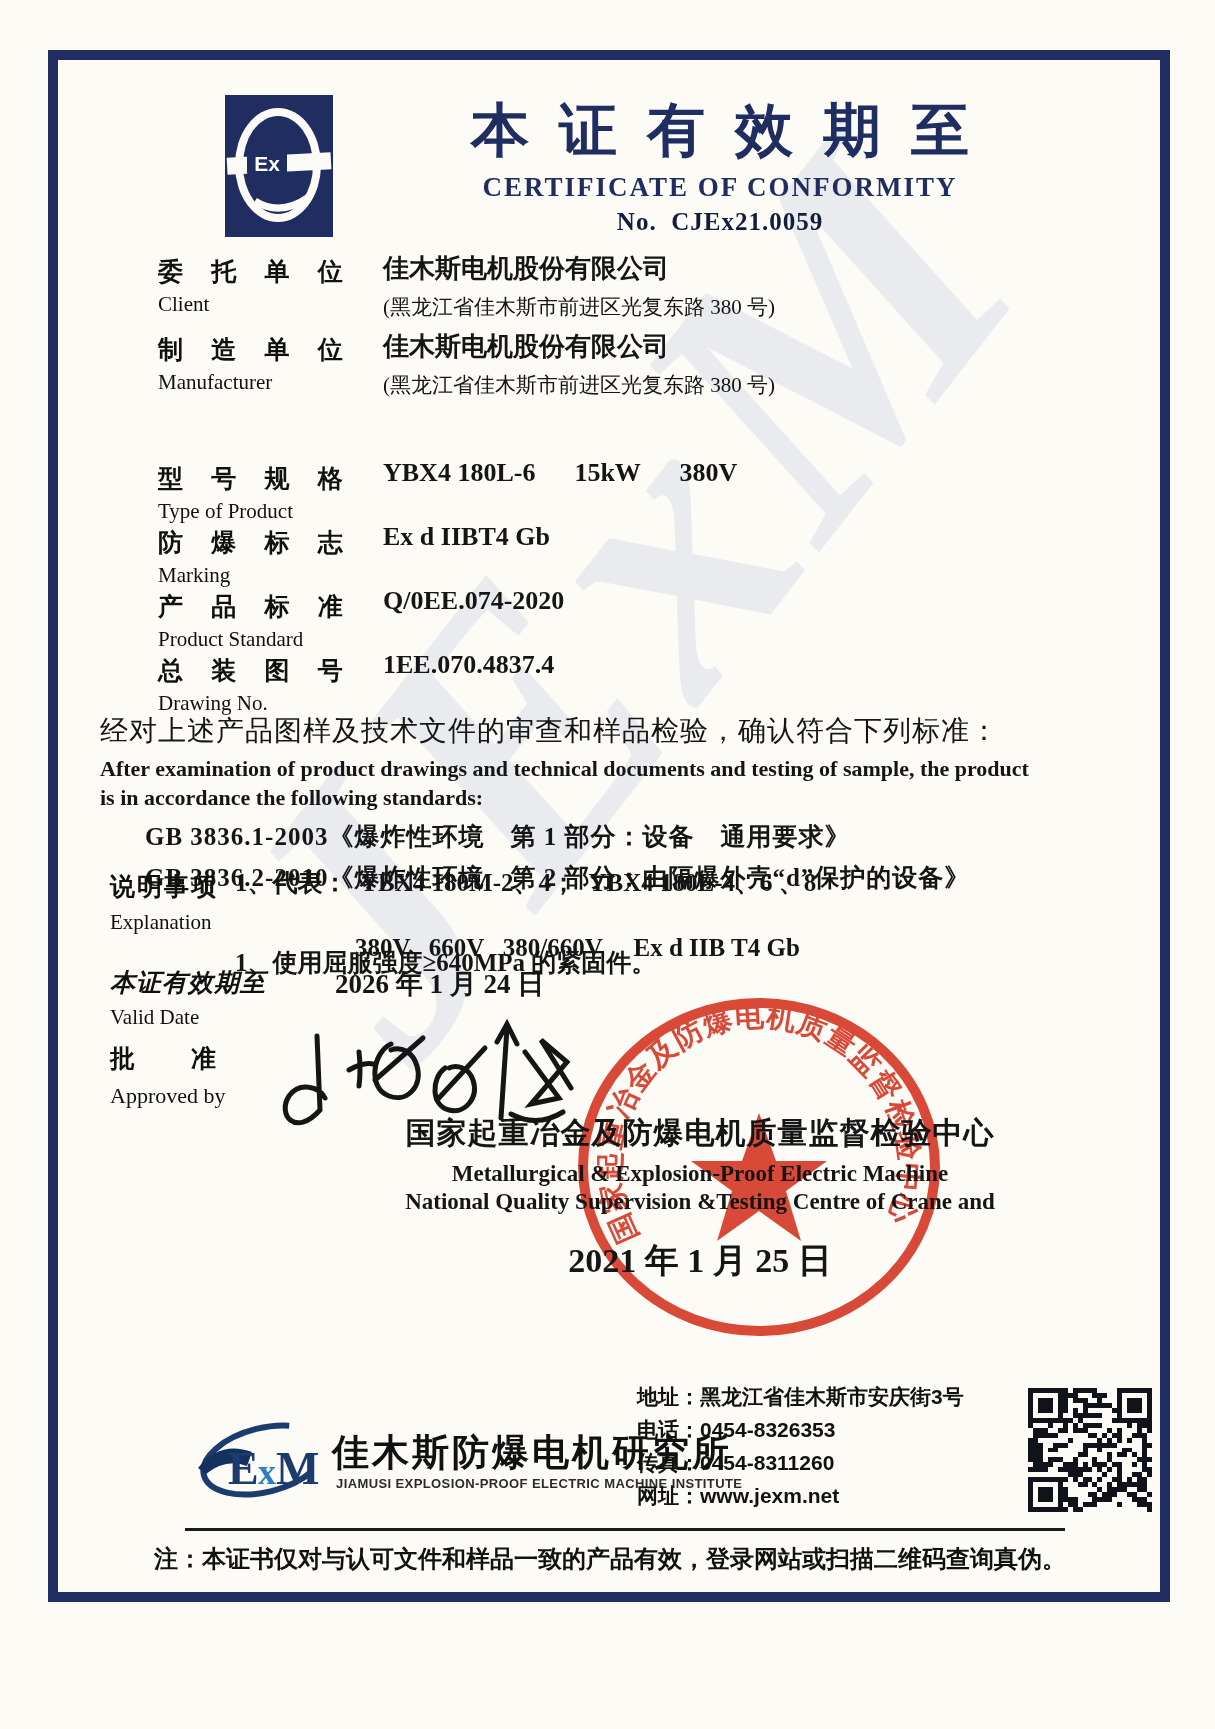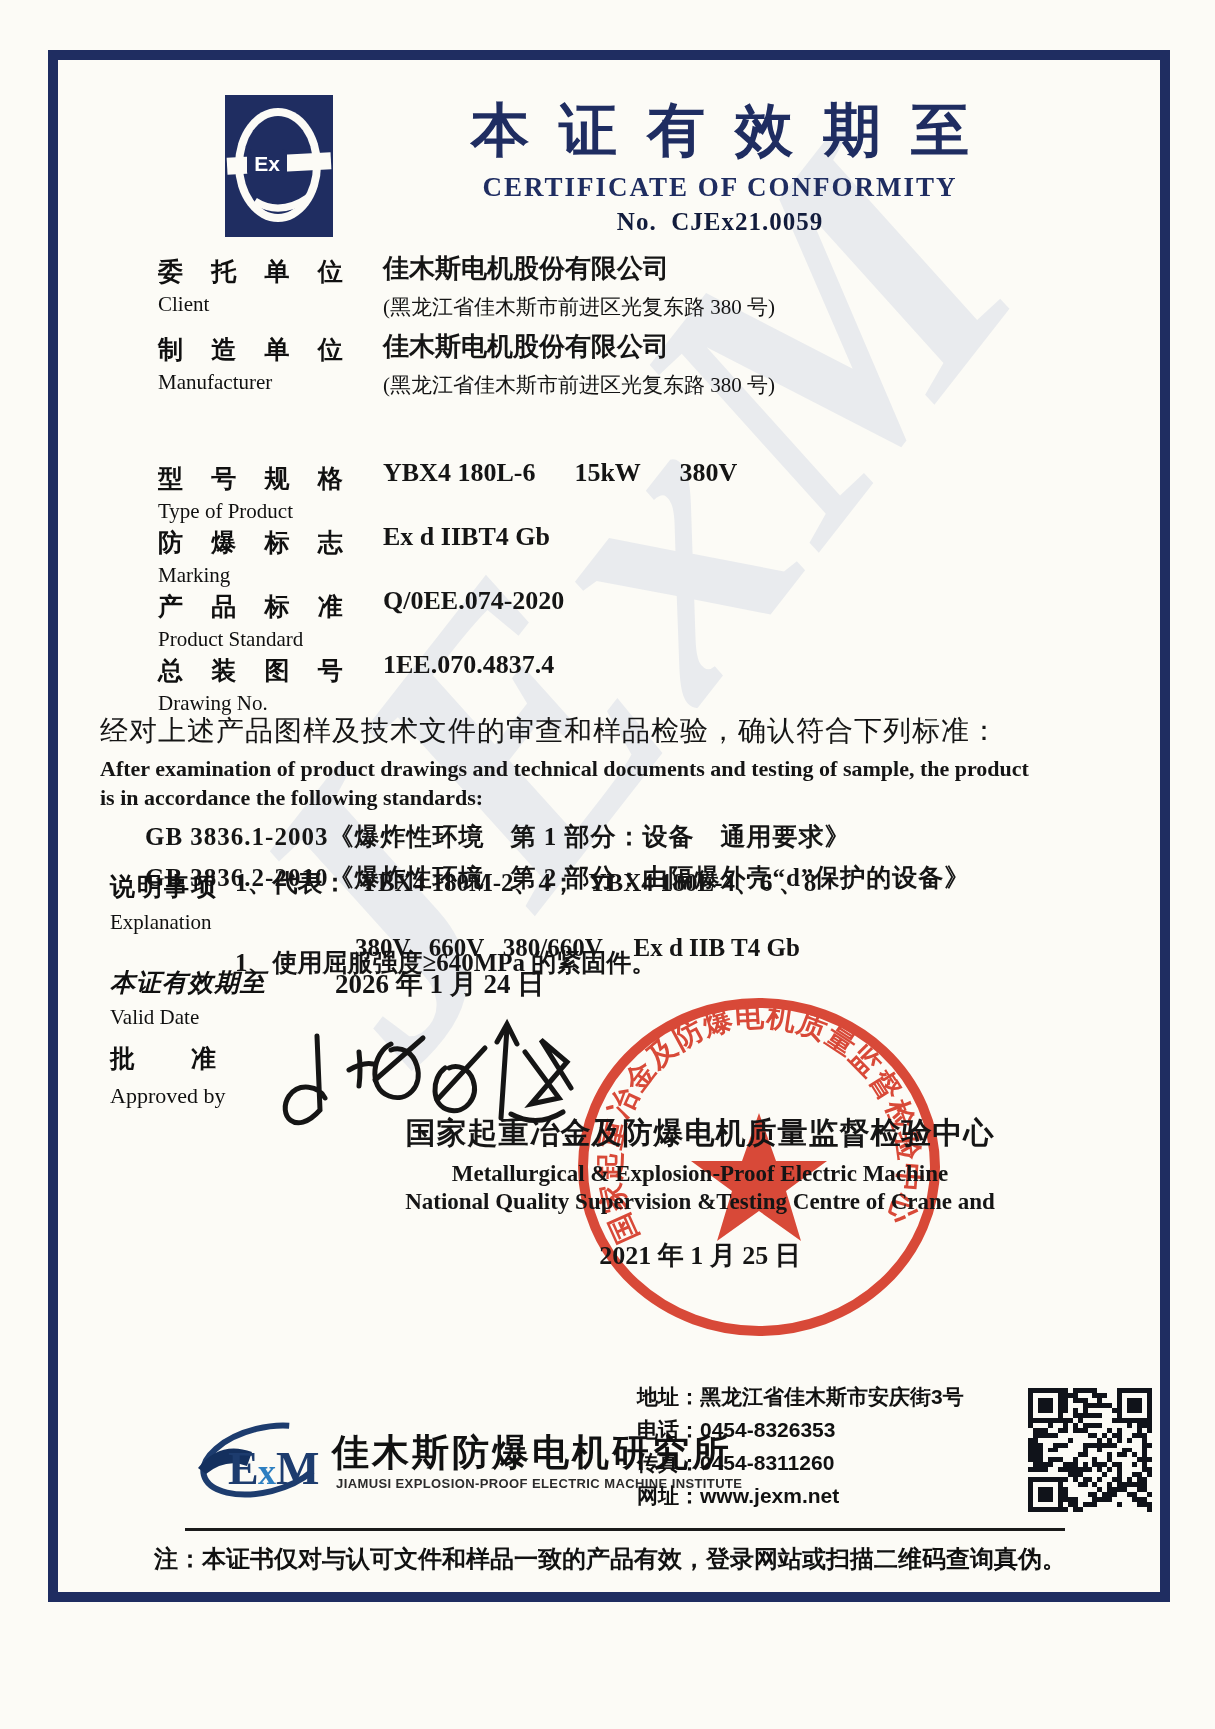--- a/index.html
+++ b/index.html
@@ -49,21 +49,21 @@
   .appr{position:absolute;left:110px;top:1042px;}
   .appr .lz{white-space:pre;letter-spacing:2px;}
   .appr .le{margin-top:8px;font-size:22px;}
   .sig{position:absolute;left:275px;top:1018px;width:320px;height:150px;}
   
   .stamp{position:absolute;left:572px;top:995px;width:375px;height:350px;opacity:.92;}
   
   .centre{position:absolute;left:365px;top:1113px;width:670px;text-align:center;}
   .centre .zh{font-size:30px;font-weight:bold;letter-spacing:1px;}
   .centre .en{font-size:23px;font-weight:bold;line-height:28px;margin-top:6px;}
-  .centre .dt{font-size:26px;font-weight:bold;margin-top:22px;white-space:pre;}
+  .centre .dt{font-size:34px;font-weight:bold;margin-top:22px;white-space:pre;}
   
   .flogo{position:absolute;left:192px;top:1412px;width:140px;height:95px;}
   .inst-zh{position:absolute;left:332px;top:1428px;font-family:"Liberation Sans",sans-serif;
            font-size:37px;font-weight:bold;letter-spacing:3px;color:#111;}
   .inst-en{position:absolute;left:336px;top:1476px;font-family:"Liberation Sans",sans-serif;
            font-size:13px;font-weight:bold;color:#2b2b2b;letter-spacing:.4px;}
   .contact{position:absolute;left:637px;top:1380px;font-family:"Liberation Sans",sans-serif;
            font-size:21px;font-weight:bold;line-height:33px;color:#111;}
   .contact b{font-weight:bold;}
   .qr{position:absolute;left:1028px;top:1388px;width:124px;height:124px;

